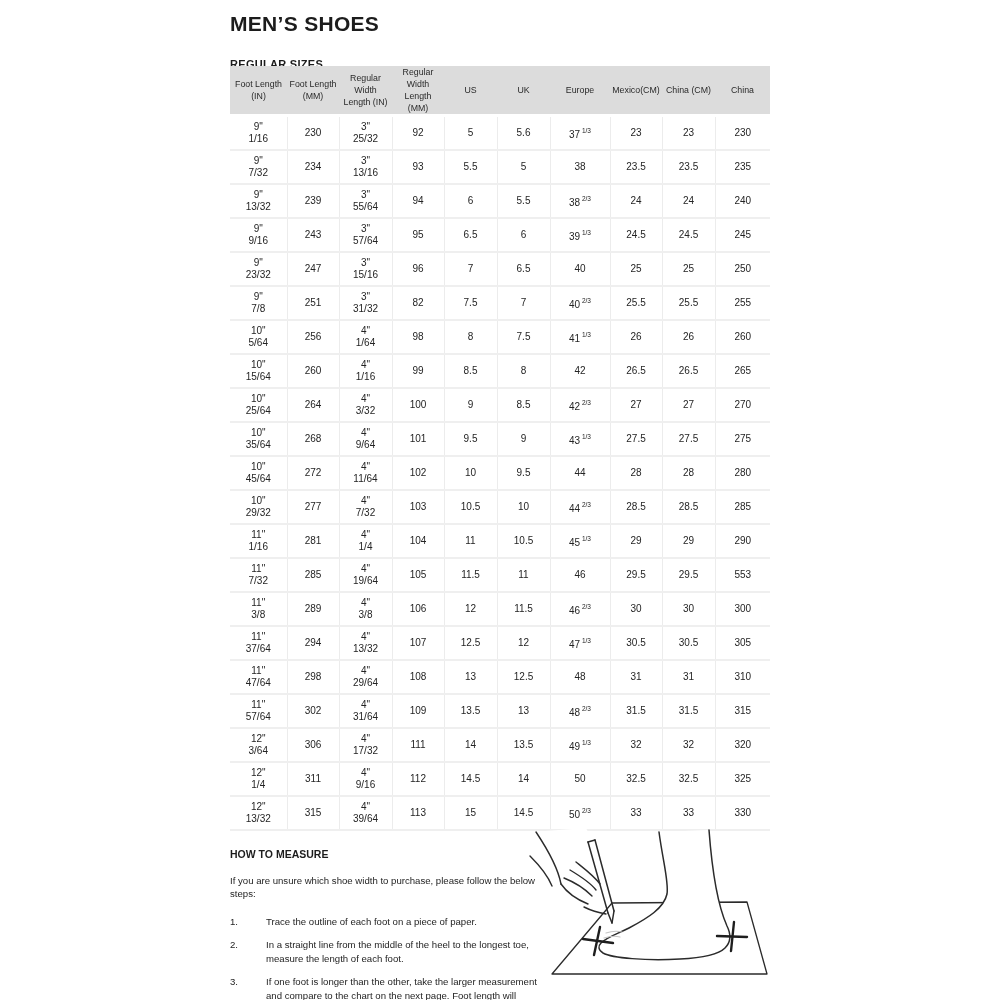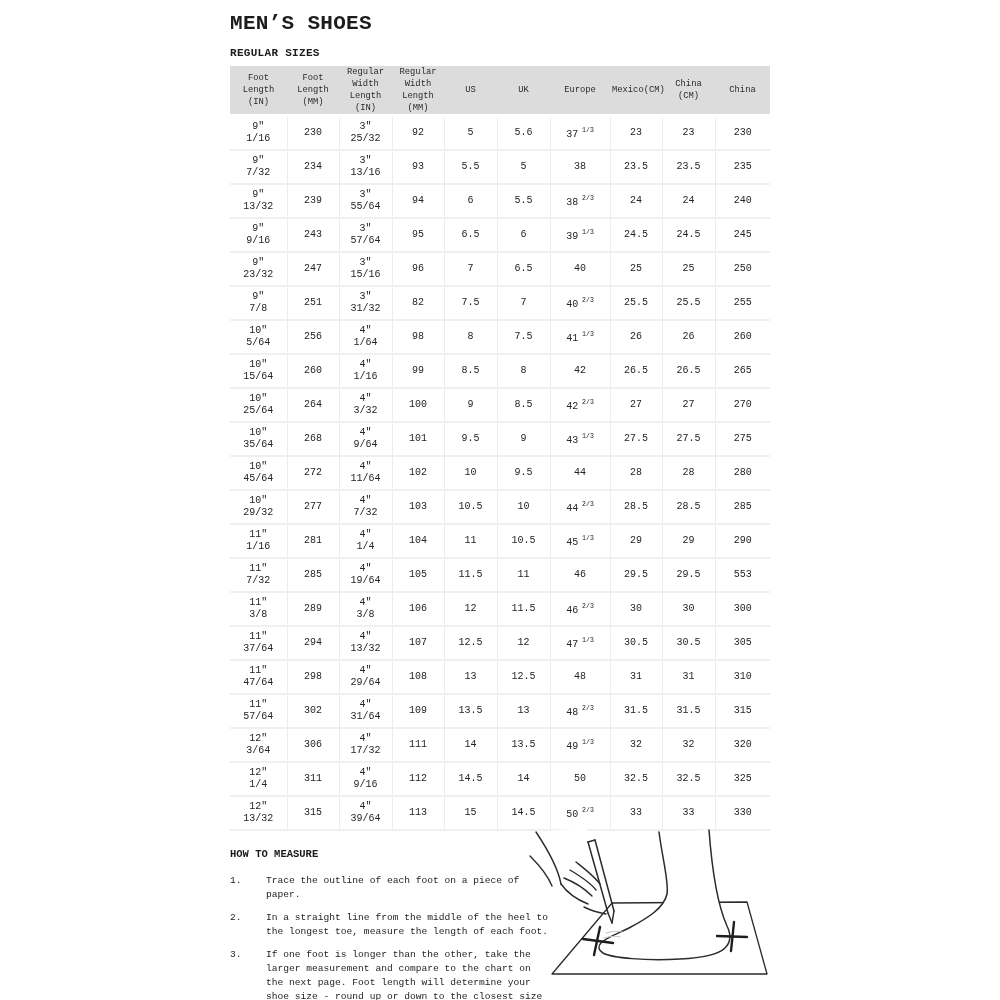--- a/index.html
+++ b/index.html
@@ -1,20 +1,20 @@
 <!DOCTYPE html>
 <html><head>
 <meta charset="utf-8">
 <style>
   html,body{margin:0;padding:0;background:#fff;}
   .page{position:relative;width:908px;height:1000px;background:#ffffff;overflow:hidden;
-        font-family:Liberation Mono, monospace;color:#242424;}
+        font-family:Liberation Sans, sans-serif;color:#242424;}
   .head{position:absolute;left:230px;top:12px;}
   .head h1{margin:0;font-size:21px;font-weight:700;letter-spacing:.3px;color:#1c1c1c;}
-  .head h2{margin:12px 0 0;font-size:11px;font-weight:600;letter-spacing:.3px;color:#1c1c1c;}
+  .head h2{margin:22px 0 0;font-size:11px;font-weight:600;letter-spacing:.3px;color:#1c1c1c;}
 
   table.size-table{position:absolute;left:230px;top:66px;width:540px;
         border-collapse:collapse;table-layout:fixed;}
   table.size-table th{background:#dcdcdc;font-size:8.8px;font-weight:400;color:#2a2a2a;
         height:42px;vertical-align:middle;text-align:center;line-height:12px;
         padding:0 2px;border-bottom:3px solid #ffffff;}
   table.size-table td{font-size:10px;text-align:center;vertical-align:middle;height:32px;
         line-height:12.5px;padding:0 1px;border-left:1px solid #ececec;border-bottom:2px solid #efefef;}
   table.size-table td:first-child{border-left:none;}
   .sup{font-size:6.5px;vertical-align:5px;}
@@ -317,20 +317,21 @@
           <td>50<span class="sup"> 2/3</span></td>
           <td>33</td>
           <td>33</td>
           <td>330</td>
         </tr>
       </tbody>
   </table>
 
   <section class="measure">
     <h3>HOW TO MEASURE</h3>
+    <p>If you are unsure which shoe width to purchase, please follow the below steps:</p>
     <ol>
         <li>
           <span class="num">1.</span>
           <span class="txt">Trace the outline of each foot on a piece of paper.</span>
         </li>
         <li>
           <span class="num">2.</span>
           <span class="txt">In a straight line from the middle of the heel to the longest toe, measure the length of each foot.</span>
         </li>
         <li>

